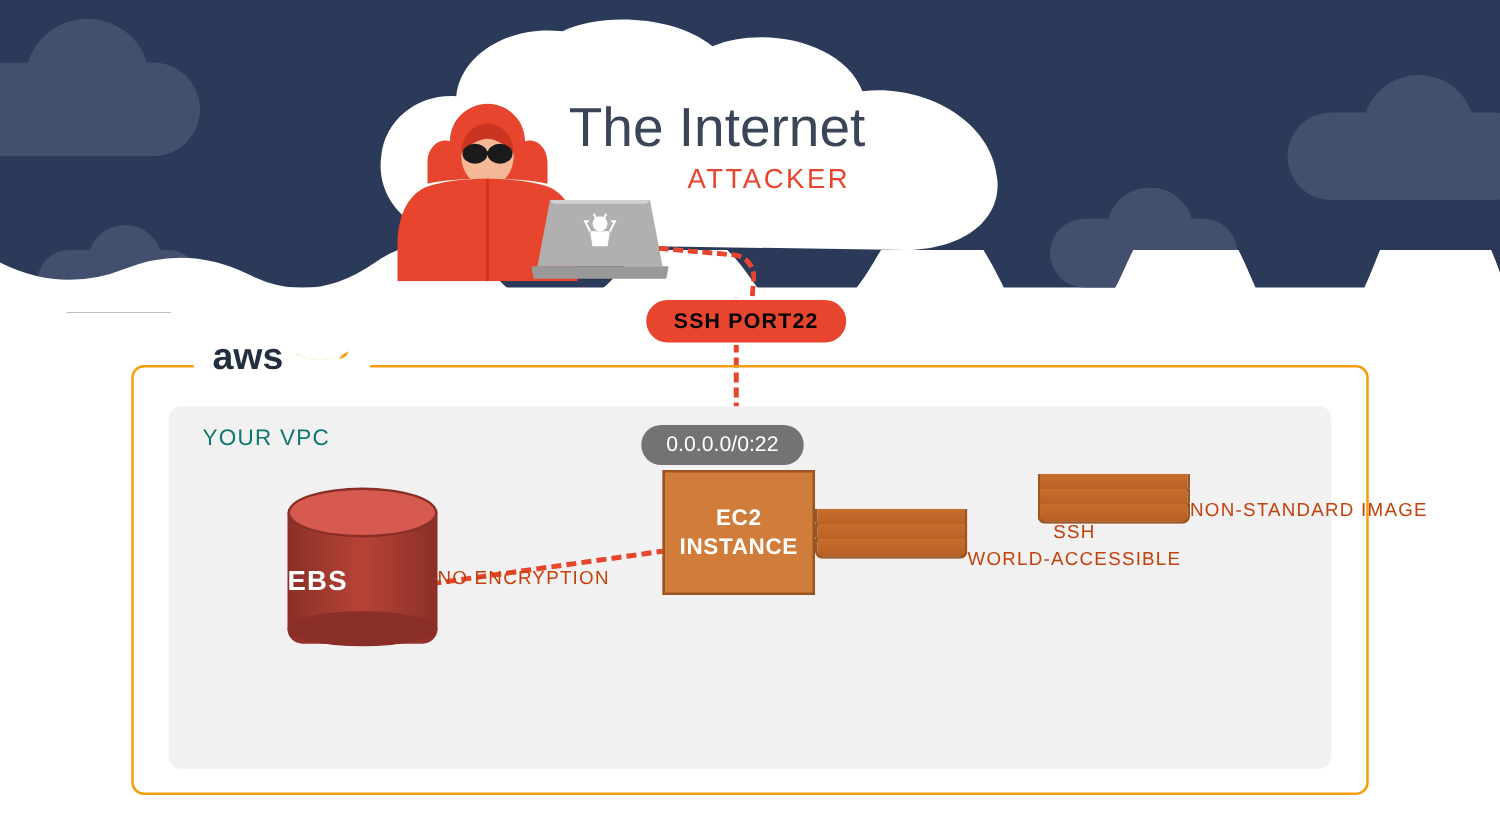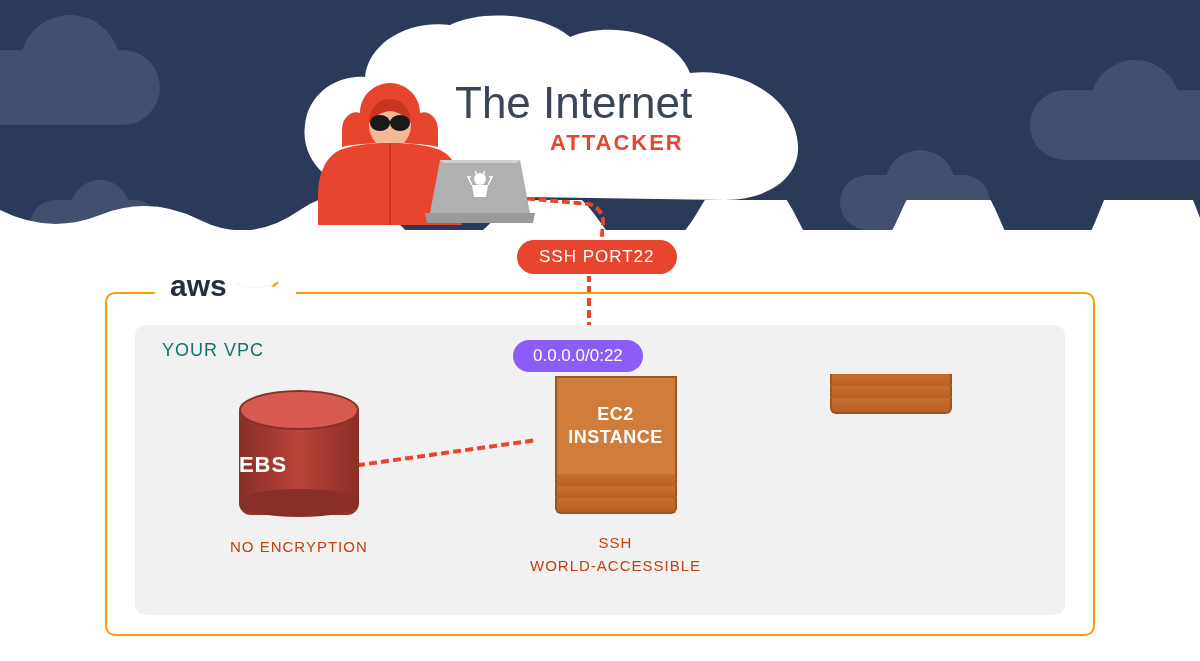--- a/index.html
+++ b/index.html
@@ -12,35 +12,35 @@
 .bgcloud.c2::before{content:'';position:absolute;width:90px;height:90px;background:#424f6d;border-radius:50%;top:-30px;left:60px}
 .bgcloud.c3{width:150px;height:55px;top:175px;right:210px}
 .bgcloud.c3::before{content:'';position:absolute;width:70px;height:70px;background:#424f6d;border-radius:50%;top:-25px;left:45px}
 .bgcloud.c4{width:130px;height:50px;top:200px;left:30px}
 .bgcloud.c4::before{content:'';position:absolute;width:60px;height:60px;background:#424f6d;border-radius:50%;top:-20px;left:40px}
 .maincloud{position:absolute;top:15px;left:280px;width:550px;height:200px}
 .maincloud svg{width:100%;height:100%}
 .skybottom{position:absolute;top:200px;left:0;width:100%;height:50px}
 .skybottom svg{width:100%;height:100%}
 .internet-title{position:absolute;top:78px;left:455px;font-size:44px;font-weight:400;color:#3a4558}
-.attacker-label{position:absolute;top:130px;left:550px;font-size:22px;font-weight:700;color:#e8452e;letter-spacing:2px}
+.attacker-label{position:absolute;top:130px;left:550px;font-size:22px;font-weight:400;color:#e8452e;letter-spacing:2px}
 .attacker{position:absolute;top:75px;left:310px;width:160px;height:150px}
 .laptop{position:absolute;top:155px;left:425px;width:110px;height:75px}
 .attack-line1{position:absolute;top:200px;left:525px;width:80px;height:45px;border-top:4px dashed #e8452e;border-right:4px dashed #e8452e;border-radius:0 20px 0 0;transform:rotate(5deg)}
 .attack-vline{position:absolute;top:238px;left:587px;width:0;height:140px;border-left:4px dashed #e8452e}
-.ssh-badge{position:absolute;top:238px;left:515px;background:#e8452e;color:#ffffff;padding:7px 22px;border-radius:20px;border:2px solid #fff;font-weight:400;font-size:17px;letter-spacing:1px;z-index:5}
+.ssh-badge{position:absolute;top:238px;left:515px;background:#e8452e;color:#000000;padding:7px 22px;border-radius:20px;border:2px solid #fff;font-weight:700;font-size:17px;letter-spacing:1px;z-index:5}
 .aws-box{position:absolute;top:292px;left:105px;width:990px;height:344px;border:2px solid #f59e0b;border-radius:10px}
 .aws-label{position:absolute;top:269px;left:155px;background:#fff;padding:0 15px;display:flex;align-items:center;gap:4px;z-index:4}
 .aws-text{font-size:30px;font-weight:600;color:#232f3e}
 .aws-swoosh{display:inline-block;width:50px;height:18px}
 .vpc-box{position:absolute;top:325px;left:135px;width:930px;height:290px;background:#f1f1f1;border-radius:10px}
 .vpc-label{position:absolute;top:340px;left:162px;font-size:18px;font-weight:400;color:#0f766e;letter-spacing:1px}
-.cidr-badge{position:absolute;top:340px;left:513px;background:#8b5cf6;color:#fff;padding:6px 20px;border-radius:18px;font-size:17px;font-weight:500;z-index:5}
+.cidr-badge{position:absolute;top:340px;left:513px;background:#737373;color:#fff;padding:6px 20px;border-radius:18px;font-size:17px;font-weight:500;z-index:5}
 .ebs-line{position:absolute;top:465px;left:345px;width:190px;height:4px;border-top:4px dashed #e8452e;transform:rotate(-8deg);transform-origin:left center}
-.resource{position:absolute;display:flex;flex-direction:column;align-items:center}
+.resource{position:absolute;display:flex;align-items:center}
 .res-ebs{top:390px;left:230px}
 .res-ec2{top:376px;left:530px}
 .res-ami{top:376px;left:830px}
 .cylinder{width:120px;height:140px;position:relative}
 .cyl-top{position:absolute;width:120px;height:40px;background:#d65a4f;border-radius:50%;top:0;border:2px solid #8a2f27}
 .cyl-body{position:absolute;width:120px;height:105px;background:linear-gradient(to right,#8a2f27,#b84338,#8a2f27);top:20px;border-radius:0 0 12px 12px}
 .cyl-body::after{content:'';position:absolute;bottom:-2px;left:0;width:120px;height:28px;background:#8a2f27;border-radius:50%}
 .cyl-label{position:absolute;top:62px;width:100%;color:#fff;font-weight:700;font-size:22px;letter-spacing:1px}
 .stack-box{width:122px;height:100px;background:#d07d3c;border:2px solid #9a5522;display:flex;flex-direction:column;align-items:center;justify-content:center;text-align:center;padding:5px}
 .stack-label{color:#fff;font-weight:700;font-size:18px;letter-spacing:0.5px;line-height:1.3}
@@ -141,13 +141,14 @@
 </div>
 <div class="res-caption"><span>SSH</span><br><span>WORLD-ACCESSIBLE</span></div>
 </div>
 
 <div class="resource res-ami">
 <div class="stack-layers">
 <div class="stack-layer"></div>
       <div class="stack-layer"></div>
       <div class="stack-layer"></div>
 </div>
+<div class="res-caption">NON-STANDARD IMAGE</div>
 </div>
 
 </body></html>

